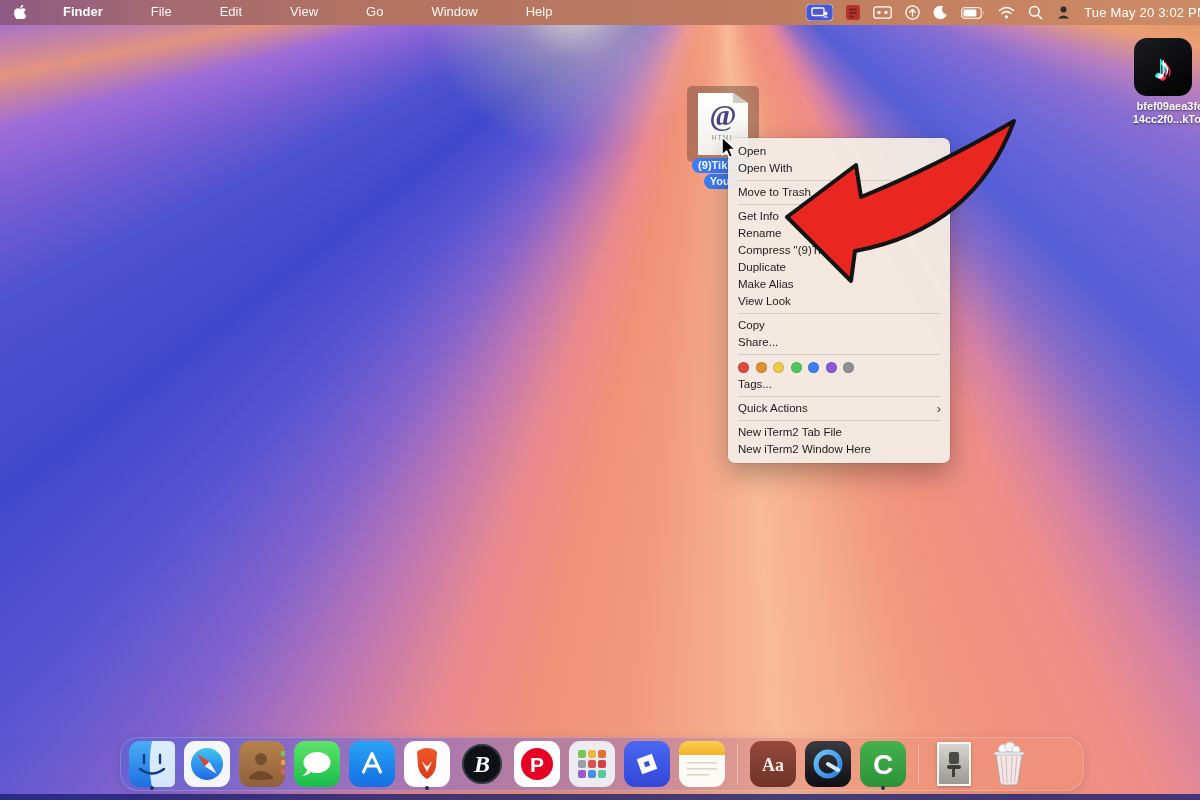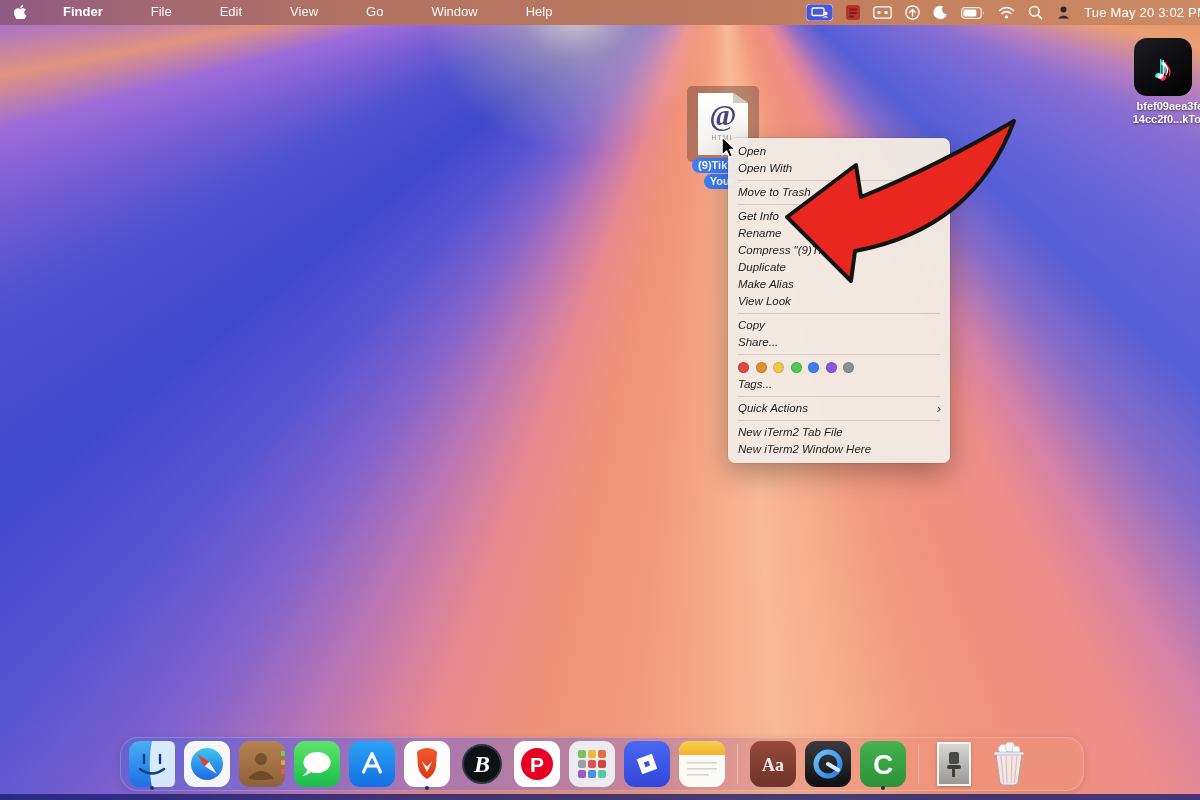--- a/index.html
+++ b/index.html
@@ -85,21 +85,21 @@
     background:var(--label-blue,#3a7bf6); color:#fff; font-size:11px; font-weight:bold;
     line-height:15px; padding:0 6px; border-radius:8px; white-space:nowrap;
   }
   .file-label .pill.l2 { margin-right:12px; }
   
   .ctxmenu {
     position:absolute; left:728px; top:138px; width:222px; z-index:5;
     background:var(--menu-bg, rgba(242,235,227,0.96));
     border-radius:7px; padding:5px 0;
     box-shadow:0 10px 28px rgba(0,0,0,0.30), 0 0 0 0.5px rgba(0,0,0,0.14);
-    font-size:11.5px; color:#1c1c1e;font-style:italic;
+    font-size:11.5px; color:#1c1c1e;
   }
   .mi { height:17px; line-height:17px; padding:0 10px; position:relative; }
   .mi .chev { position:absolute; right:9px; top:0; font-size:13px; color:#3c3c3e; }
   .msep { height:1px; background:rgba(0,0,0,0.13); margin:3px 10px; }
   .tagrow { display:flex; gap:6.5px; padding:4px 10px 3px; }
   .tagdot { width:11px; height:11px; border-radius:50%; box-shadow:inset 0 0 0 1px rgba(0,0,0,0.12); }
   
   .arrow-svg { position:absolute; left:0; top:0; z-index:6; pointer-events:none; }
   .cursor-svg { position:absolute; left:720px; top:136px; z-index:7; pointer-events:none; }
   

